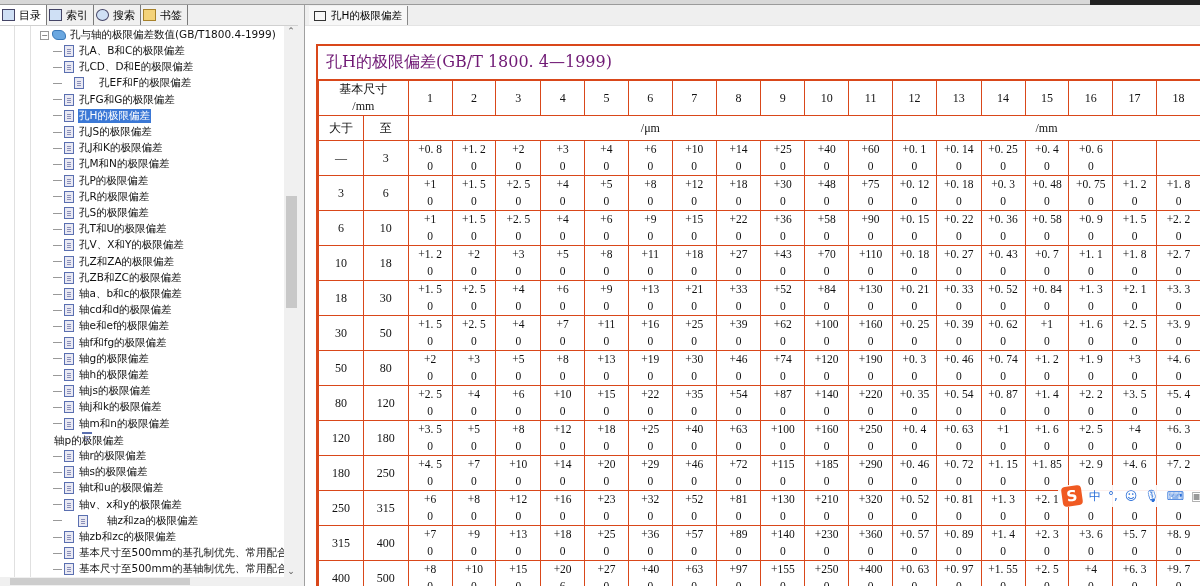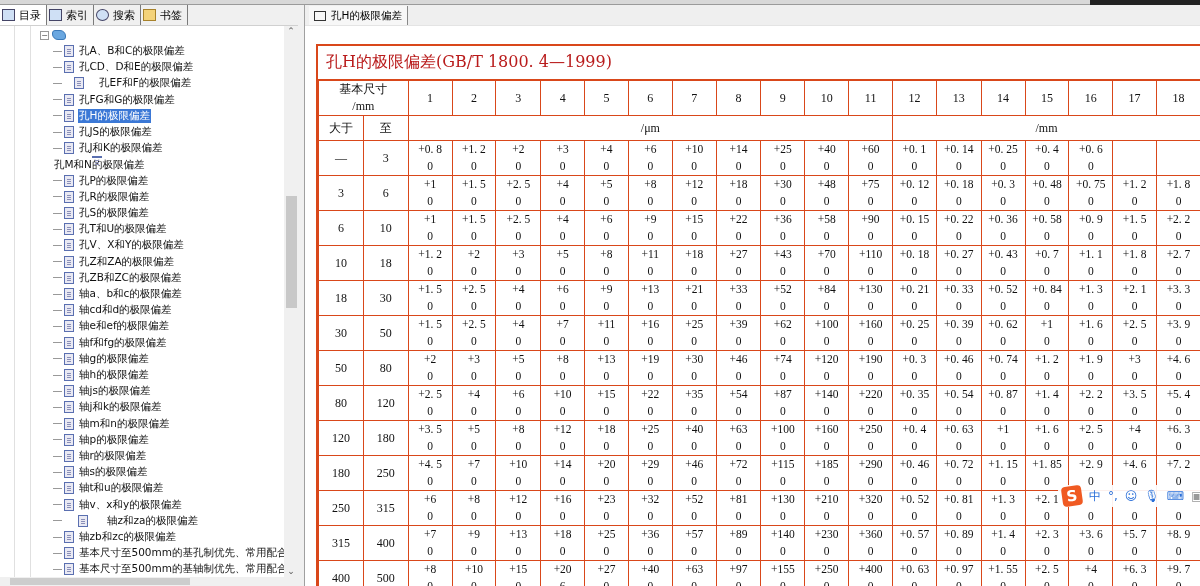--- a/index.html
+++ b/index.html
@@ -33,21 +33,21 @@
   .hscroll { position: absolute; left: 0; top: 572px; width: 284px; height: 9px; background: #f0f0f0; }
   .hscroll .thumb { position: absolute; left: 10px; top: 1px; width: 180px; height: 7px; background: #cdcdcd; }
 
   
   .right { position: absolute; left: 304px; top: 5px; width: 896px; height: 581px; background: #fff; border-left: 1px solid #a0a0a0; }
   .rtabbar { height: 21px; background: #efefef; border-bottom: 1px solid #e4e4e4; display: flex; align-items: flex-end; }
   .rtab { margin-left: 4px; height: 19px; padding: 0 5px; display: flex; align-items: center; font-size: 10.5px; background: #f7f7f7; border-right: 1px solid #888; cursor: pointer; }
   .rtab .ic { width: 12px; height: 10px; border: 1px solid #333; margin-right: 5px; }
 
   .tbl-wrap { position: absolute; left: 11px; top: 39px; width: 885px; height: 542px; border: 2px solid #d9471a; border-right: none; border-bottom: none; overflow: hidden; }
-  .ttitle { height: 34px; font-family: "DejaVu Serif", serif; font-size: 16px; display: flex; align-items: center; padding-left: 8px; border-bottom: 1px solid #d9471a; color: #b91c1c; }
+  .ttitle { height: 34px; font-family: "DejaVu Serif", serif; font-size: 16px; display: flex; align-items: center; padding-left: 8px; border-bottom: 1px solid #d9471a; color: #701a75; }
   table { border-collapse: collapse; font-family: "Liberation Serif", serif; font-size: 11.5px; color: #111; table-layout: fixed; }
   td { border: 1px solid #d9471a; text-align: center; vertical-align: middle; padding: 0; }
   td.hd { height: 34px; font-size: 12px; }
   td.unit { height: 25px; font-size: 12px; }
   td.row-head { height: 35px; font-size: 12px; }
   td .a { display: block; height: 17px; line-height: 17px; }
   td .b { display: block; height: 17px; line-height: 17px; }
 
   .ime { position: absolute; left: 1058px; top: 485px; height: 22px; display: flex; align-items: center; gap: 7px; background: rgba(255,255,255,0.92); padding: 0 4px; font-size: 12px; color: #2a6fd8; }
   .ime .s { width: 20px; height: 20px; background: #f05a22; color: #fff; font-weight: bold; font-size: 15px; display: flex; align-items: center; justify-content: center; border-radius: 4px; transform: rotate(-8deg); }
@@ -78,20 +78,21 @@
         <span>书签</span>
       </div>
   </div>
 
   <div class="tree" id="tree">
     <div class="guide"></div>
     <div class="guide2"></div>
     <div class="node root">
       <span class="exp">−</span>
       <span class="book"></span>
+      <span>孔与轴的极限偏差数值(GB/T1800.4-1999)</span>
     </div>
   <div class="node leaf" style="top: 17px;">
         <span class="hl"></span>
         <span class="doc"></span>
         <span class="txt">孔A、B和C的极限偏差</span>
       </div>
       <div class="node leaf" style="top: 33.2px;">
         <span class="hl"></span>
         <span class="doc"></span>
         <span class="txt">孔CD、D和E的极限偏差</span>
@@ -114,21 +115,21 @@
       <div class="node leaf" style="top: 98px;">
         <span class="hl"></span>
         <span class="doc"></span>
         <span class="txt">孔JS的极限偏差</span>
       </div>
       <div class="node leaf" style="top: 114.2px;">
         <span class="hl"></span>
         <span class="doc"></span>
         <span class="txt">孔J和K的极限偏差</span>
       </div>
-      <div class="node leaf" style="top: 130.4px; flex-direction: column;">
+      <div class="node leaf" style="top: 130.4px;">
         <span class="hl"></span>
         <span class="doc"></span>
         <span class="txt">孔M和N的极限偏差</span>
       </div>
       <div class="node leaf" style="top: 146.6px;">
         <span class="hl"></span>
         <span class="doc"></span>
         <span class="txt">孔P的极限偏差</span>
       </div>
       <div class="node leaf" style="top: 162.8px;">
@@ -199,21 +200,21 @@
       <div class="node leaf" style="top: 373.4px;">
         <span class="hl"></span>
         <span class="doc"></span>
         <span class="txt">轴j和k的极限偏差</span>
       </div>
       <div class="node leaf" style="top: 389.6px;">
         <span class="hl"></span>
         <span class="doc"></span>
         <span class="txt">轴m和n的极限偏差</span>
       </div>
-      <div class="node leaf" style="top: 405.8px;">
+      <div class="node leaf" style="top: 405.8px; flex-direction: column;">
         <span class="hl"></span>
         <span class="doc"></span>
         <span class="txt">轴p的极限偏差</span>
       </div>
       <div class="node leaf" style="top: 422px;">
         <span class="hl"></span>
         <span class="doc"></span>
         <span class="txt">轴r的极限偏差</span>
       </div>
       <div class="node leaf" style="top: 438.2px;">

